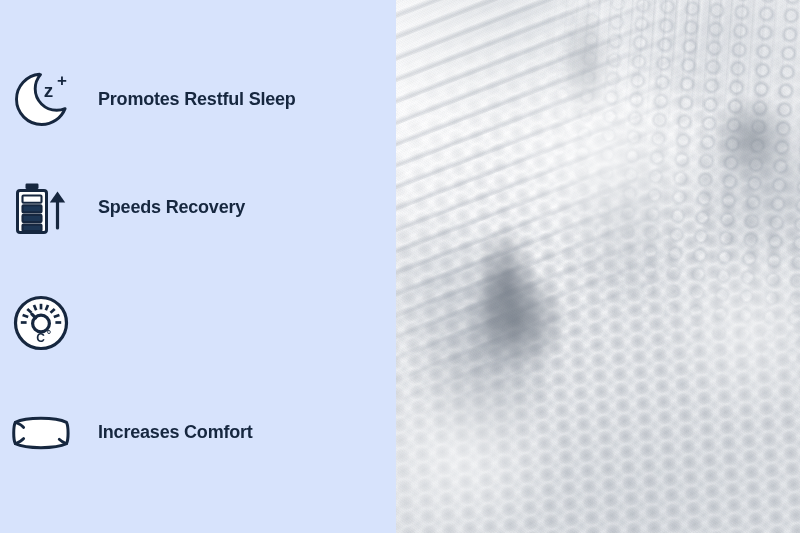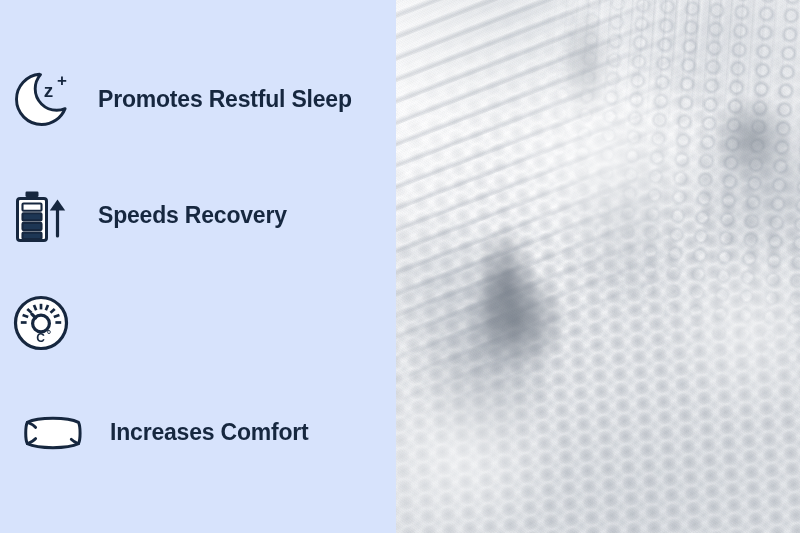--- a/index.html
+++ b/index.html
@@ -21,36 +21,36 @@
     position:relative;
     flex:0 0 396px;
   }
   .benefit-row {
     position:absolute;
     left:0; width:396px;
     display:flex;
     align-items:center;
   }
   .benefit-row[data-idx="0"] { top:62px; height:76px; }
-  .benefit-row[data-idx="1"] { top:178px; height:76px; }
+  .benefit-row[data-idx="1"] { top:170px; height:76px; }
   .benefit-row[data-idx="2"] { top:285px; height:76px; }
-  .benefit-row[data-idx="3"] { top:395px; height:76px;padding-left:12px; }
+  .benefit-row[data-idx="3"] { top:395px; height:76px; }
 
   .benefit-icon {
     flex:0 0 78px;
     width:78px; height:76px;
     display:flex;
     align-items:center;
     justify-content:center;
     margin-left:2px;
   }
   .benefit-icon svg { display:block; overflow:visible; }
 
   .benefit-label {
-    font-size:23px;
+    font-size:18px;
     font-weight:bold;
     color:#16273f;
     letter-spacing:-0.2px;
     white-space:nowrap;
     line-height:1.1;
     margin-left:18px;
   }
 
   
   .mattress-photo {

